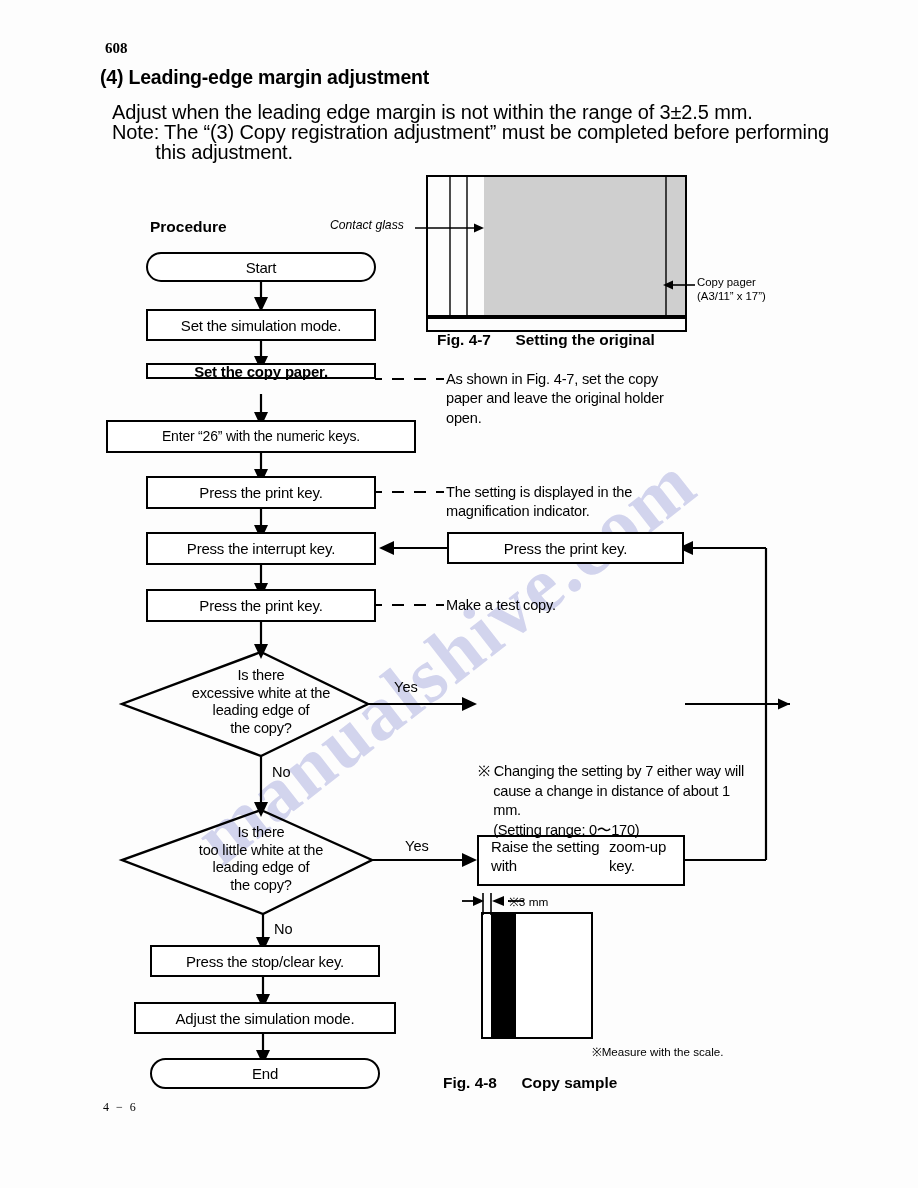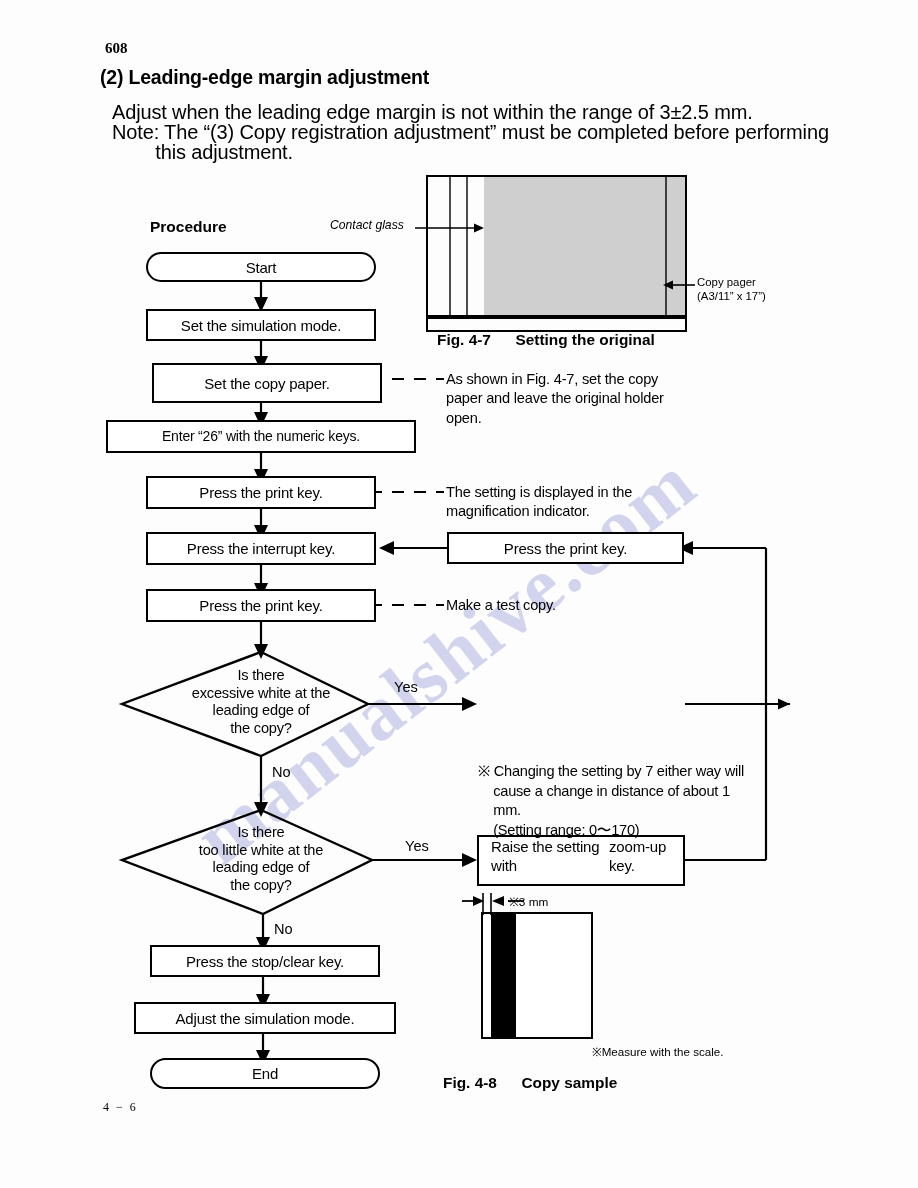--- a/index.html
+++ b/index.html
@@ -77,21 +77,21 @@
 
 <div class="page">
 
   <div class="watermark">
     <span>manualshive.com</span>
   </div>
 
   <div class="layer">
 
     <div class="pgnum">608</div>
-    <div class="title">(2)  Leading-edge margin adjustment</div>
+    <div class="title">(4)  Leading-edge margin adjustment</div>
     <div class="intro" style="top:103px;">Adjust when the leading edge margin is not within the range of 3±2.5 mm.</div>
     <div class="intro" style="top:123px;">Note: The “(3) Copy registration adjustment” must be completed before performing</div>
     <div class="intro" style="top:143px;">        this adjustment.</div>
 
     <div class="footer">4 − 6</div>
 
     <div class="proc-label">Procedure</div>
 
     <svg width="918" height="1188">
 
@@ -197,21 +197,21 @@
 
       <polygon points="261,652 368,704 261,756 122,704" fill="none" stroke="#000" stroke-width="2.4"></polygon>
 
       <polygon points="261,810 372,860 263,914 122,860" fill="none" stroke="#000" stroke-width="2.4"></polygon>
     </svg>
 
     <div class="node term" style="left:146px;top:252px;width:230px;height:30px;">Start</div>
 
     <div class="node" style="left:146px;top:309px;width:230px;height:32px;">Set the simulation mode.</div>
 
-    <div class="node" style="left:152px;top:363px;width:230px;height:40px;">Set the copy paper.</div>
+    <div class="node" style="left:146px;top:363px;width:230px;height:16px;font-weight:bold;">Set the copy paper.</div>
 
     <div class="node wide" style="left:106px;top:420px;width:310px;height:33px;">Enter “26” with the numeric keys.</div>
 
     <div class="node" style="left:146px;top:476px;width:230px;height:33px;">Press the print key.</div>
 
     <div class="node" style="left:146px;top:532px;width:230px;height:33px;">Press the interrupt key.</div>
 
     <div class="node" style="left:146px;top:589px;width:230px;height:33px;">Press the print key.</div>
 
     <div class="node" style="left:447px;top:532px;width:237px;height:32px;">Press the print key.</div>

